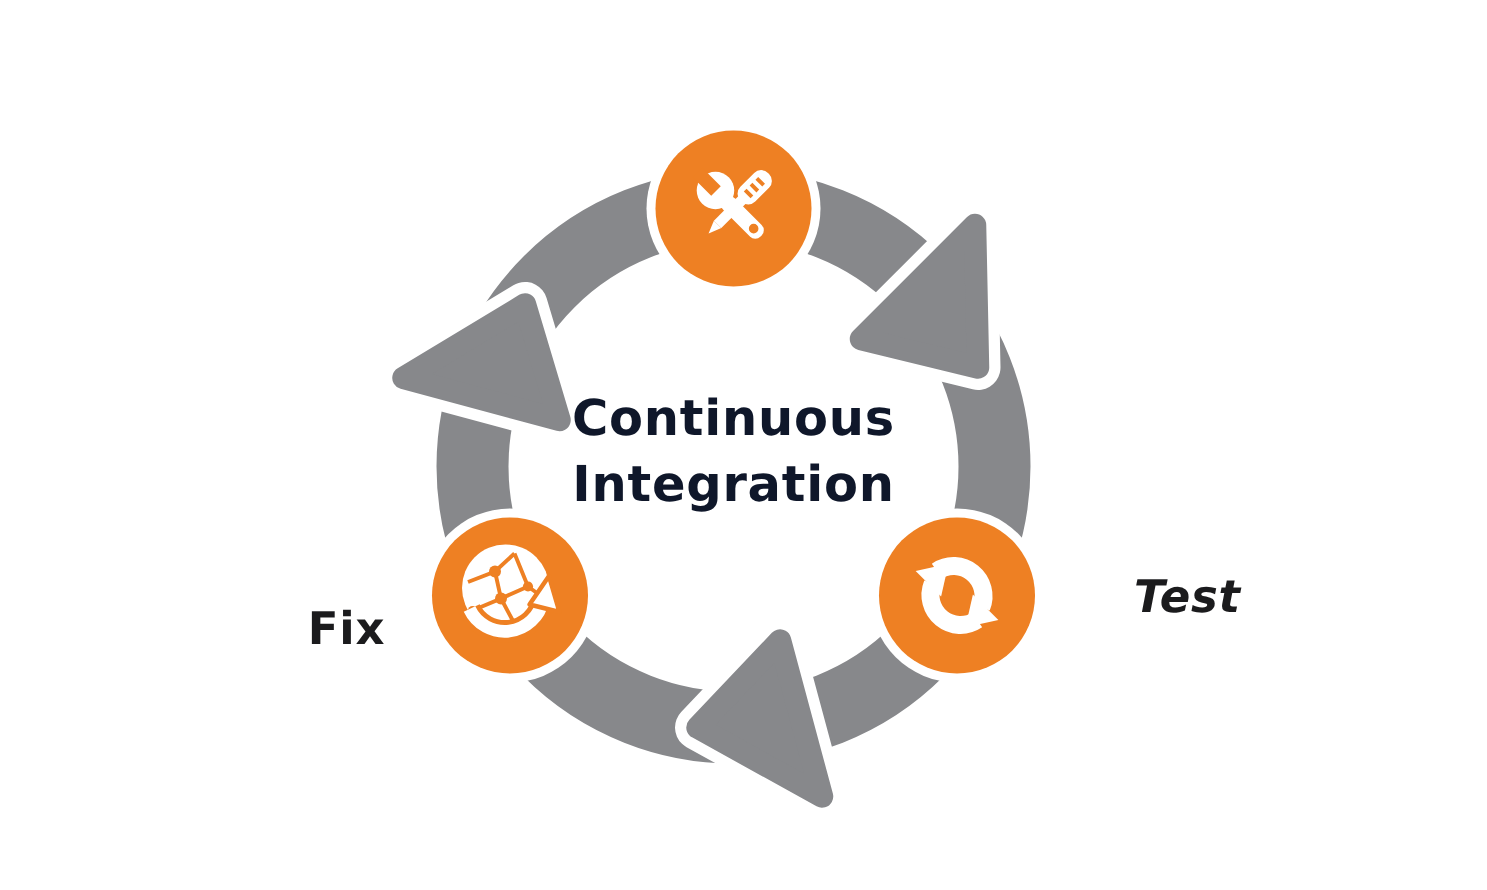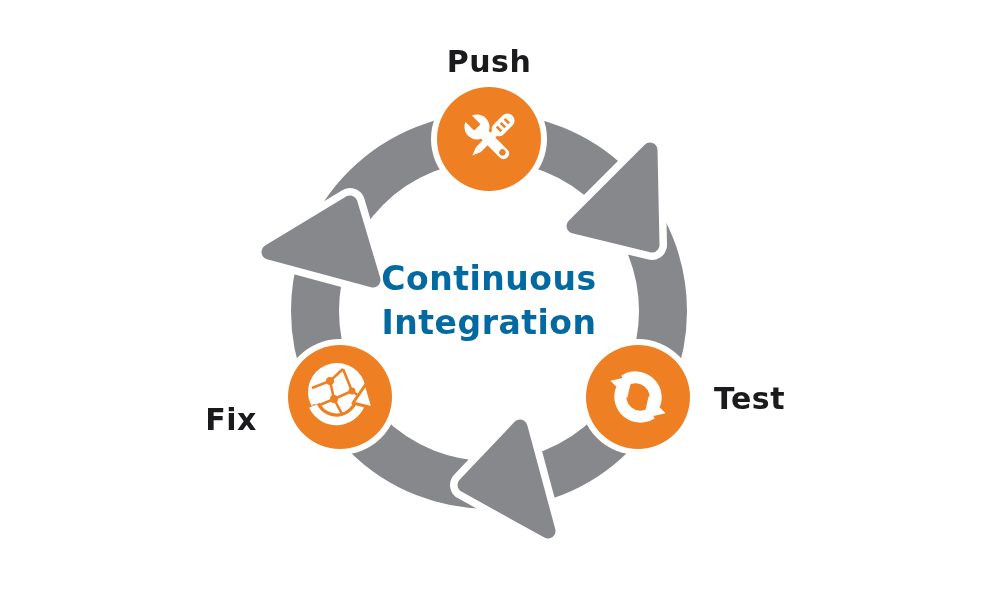--- a/index.html
+++ b/index.html
@@ -13,29 +13,29 @@
   .diagram-svg{position:absolute;left:0;top:0;width:991px;height:593px;}
   .label{
     position:absolute;
     color:#1b1b1d;
     font-weight:bold;
     font-size:30px;
     letter-spacing:0.5px;
     white-space:nowrap;
   }
   .label-push{left:489px;top:44px;transform:translateX(-50%);}
-  .label-test{left:714px;top:381px;}
+  .label-test{left:756px;top:381px;font-style:italic;}
   .label-fix{left:231px;top:402px;transform:translateX(-50%);}
   .center-title{
     position:absolute;
     left:489px;top:257px;
     transform:translateX(-50%);
     width:320px;
     text-align:center;
-    color:#0369a1;
+    color:#0f172a;
     font-weight:bold;
     font-size:33px;
     line-height:44px;
     letter-spacing:0.5px;
   }
 </style>
 </head>
 <body>
 
 <div class="stage">
@@ -109,19 +109,18 @@
         <circle cx="-6" cy="2" r="4" fill="#EE8023"></circle>
         <circle cx="12" cy="-6" r="3.4" fill="#EE8023"></circle>
         <circle cx="-25" cy="10" r="3" fill="#EE8023"></circle>
         <path d="M -27 9 A 26 26 0 0 0 22 3" fill="none" stroke="#EE8023" stroke-width="15"></path>
         <path d="M -27 9 A 26 26 0 0 0 22 3" fill="none" stroke="#ffffff" stroke-width="8.5"></path>
         <polygon points="13,6 33,11 26,-13" fill="#ffffff" stroke="#EE8023" stroke-width="3" stroke-linejoin="round"></polygon>
       </g>
     </g>
   </svg>
 
-  <div class="label label-push">Push</div>
   <div class="label label-test">Test</div>
   <div class="label label-fix">Fix</div>
 
   <div class="center-title">Continuous Integration</div>
 
 </div>
 
 </body></html>

